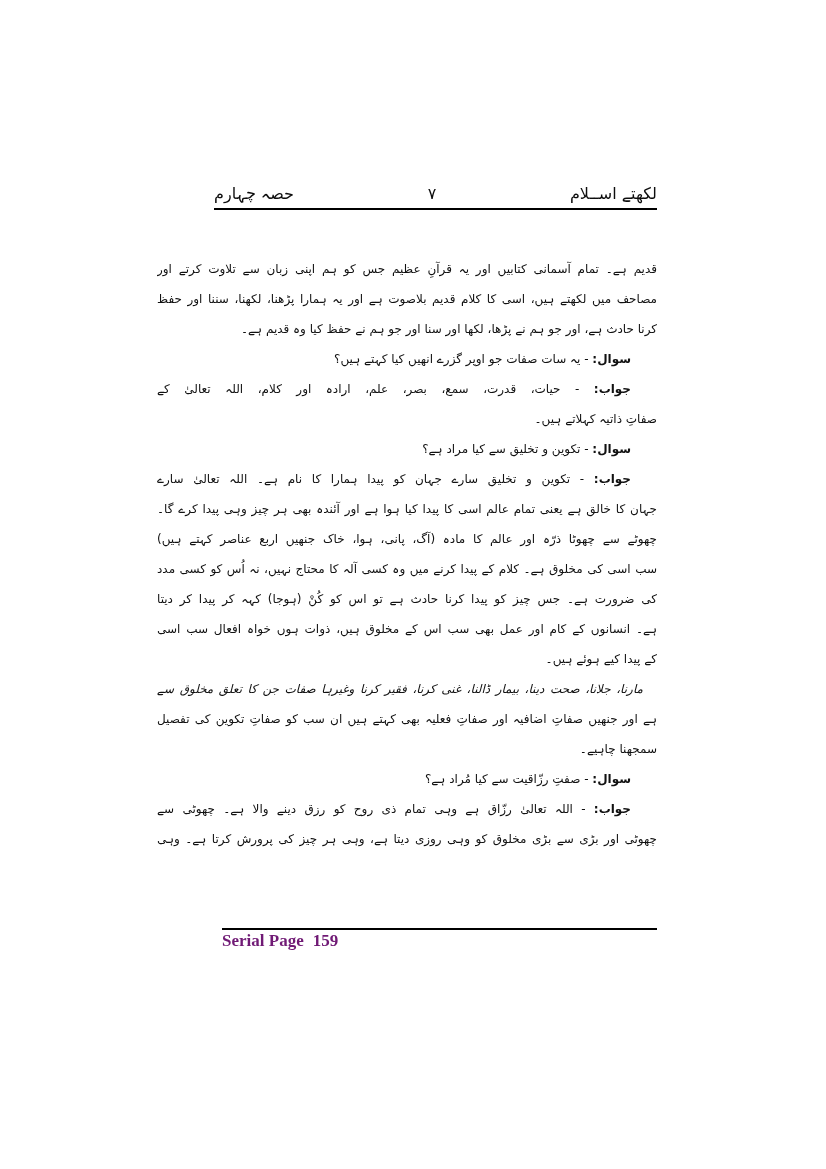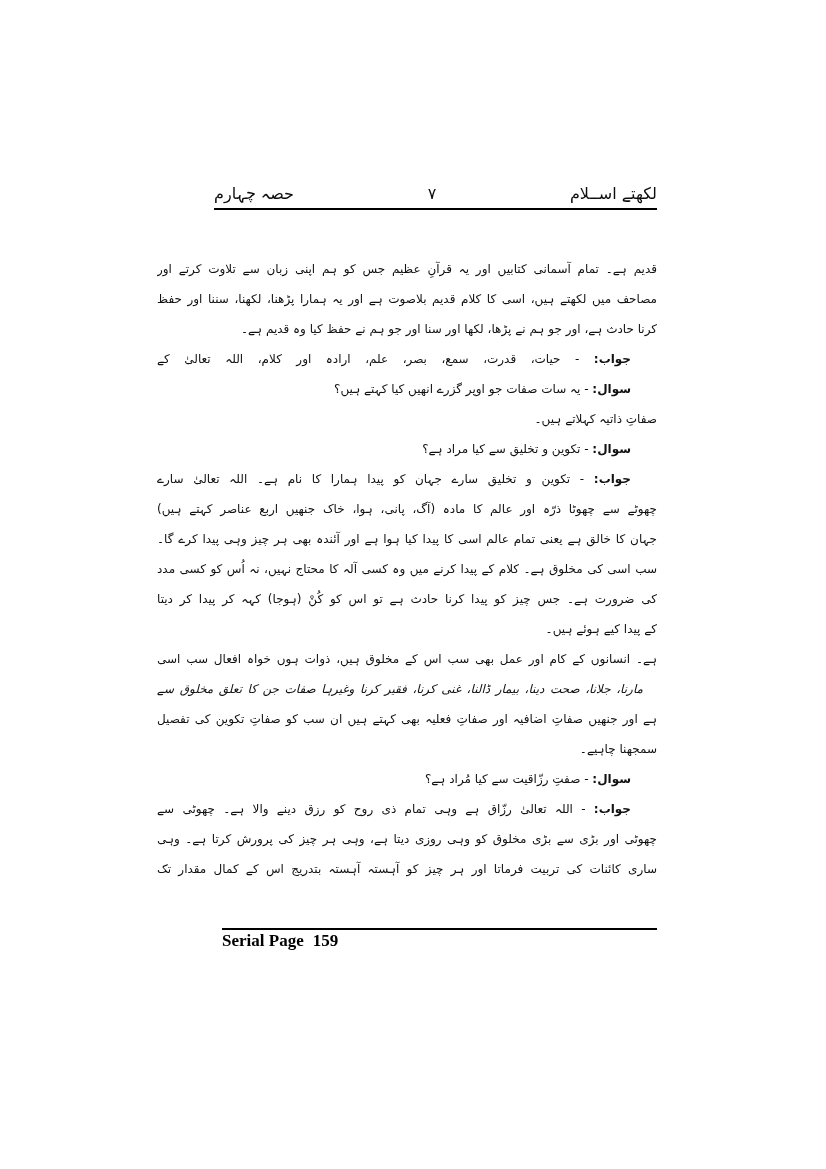--- a/index.html
+++ b/index.html
@@ -29,57 +29,56 @@
   }
   .ln.e,.ln.q{text-align:left;text-align-last:right;}
   .ind{padding-right:26px;}
   .ind2{padding-right:14px;font-style:italic;}
   .qa{font-weight:bold;}
 
   
   .frule{position:absolute;left:222px;top:928px;width:435px;border-top:2px solid #000;}
   .ftext{
     position:absolute;left:222px;top:931px;
-    font-family:"Liberation Serif",serif;font-size:17px;font-weight:bold;color:#000000;
+    font-family:"Liberation Serif",serif;font-size:17px;font-weight:bold;color:#701a75;
   }
   .ftext .num{margin-left:9px;}
 </style>
 </head>
 <body>
 
 <div class="page">
 
   <div class="hdr">
     <span>لکھتے اســلام</span>
     <span>۷</span>
     <span>حصہ چہارم</span>
   </div>
 
   <div class="bodytext">
     <div class="ln"><span>قدیم ہے۔ تمام آسمانی کتابیں اور یہ قرآنِ عظیم جس کو ہم اپنی زبان سے تلاوت کرتے اور</span></div>
     <div class="ln"><span>مصاحف میں لکھتے ہیں، اسی کا کلام قدیم بلاصوت ہے اور یہ ہمارا پڑھنا، لکھنا، سننا اور حفظ</span></div>
     <div class="ln e"><span>کرنا حادث ہے، اور جو ہم نے پڑھا، لکھا اور سنا اور جو ہم نے حفظ کیا وہ قدیم ہے۔</span></div>
+    <div class="ln q ind"><b class="qa">سوال:</b><span> - یہ سات صفات جو اوپر گزرے انھیں کیا کہتے ہیں؟</span></div>
     <div class="ln ind"><b class="qa">جواب:</b><span> - حیات، قدرت، سمع، بصر، علم، ارادہ اور کلام، اللہ تعالیٰ کے</span></div>
-    <div class="ln q ind"><b class="qa">سوال:</b><span> - یہ سات صفات جو اوپر گزرے انھیں کیا کہتے ہیں؟</span></div>
     <div class="ln e"><span>صفاتِ ذاتیہ کہلاتے ہیں۔</span></div>
     <div class="ln q ind"><b class="qa">سوال:</b><span> - تکوین و تخلیق سے کیا مراد ہے؟</span></div>
     <div class="ln ind"><b class="qa">جواب:</b><span> - تکوین و تخلیق سارے جہان کو پیدا ہمارا کا نام ہے۔ اللہ تعالیٰ سارے</span></div>
+    <div class="ln"><span>جہان کا خالق ہے یعنی تمام عالم اسی کا پیدا کیا ہوا ہے اور آئندہ بھی ہر چیز وہی پیدا کرے گا۔</span></div>
     <div class="ln"><span>چھوٹے سے چھوٹا ذرّہ اور عالم کا مادہ (آگ، پانی، ہوا، خاک جنھیں اربع عناصر کہتے ہیں)</span></div>
-    <div class="ln"><span>جہان کا خالق ہے یعنی تمام عالم اسی کا پیدا کیا ہوا ہے اور آئندہ بھی ہر چیز وہی پیدا کرے گا۔</span></div>
     <div class="ln"><span>سب اسی کی مخلوق ہے۔ کلام کے پیدا کرنے میں وہ کسی آلہ کا محتاج نہیں، نہ اُس کو کسی مدد</span></div>
     <div class="ln"><span>کی ضرورت ہے۔ جس چیز کو پیدا کرنا حادث ہے تو اس کو کُنْ (ہوجا) کہہ کر پیدا کر دیتا</span></div>
+    <div class="ln"><span>ہے۔ انسانوں کے کام اور عمل بھی سب اس کے مخلوق ہیں، ذوات ہوں خواہ افعال سب اسی</span></div>
     <div class="ln e"><span>کے پیدا کیے ہوئے ہیں۔</span></div>
-    <div class="ln"><span>ہے۔ انسانوں کے کام اور عمل بھی سب اس کے مخلوق ہیں، ذوات ہوں خواہ افعال سب اسی</span></div>
     <div class="ln ind2"><span>مارنا، جلانا، صحت دینا، بیمار ڈالنا، غنی کرنا، فقیر کرنا وغیرہا صفات جن کا تعلق مخلوق سے</span></div>
     <div class="ln"><span>ہے اور جنھیں صفاتِ اضافیہ اور صفاتِ فعلیہ بھی کہتے ہیں ان سب کو صفاتِ تکوین کی تفصیل</span></div>
     <div class="ln e"><span>سمجھنا چاہیے۔</span></div>
     <div class="ln q ind"><b class="qa">سوال:</b><span> - صفتِ رزّاقیت سے کیا مُراد ہے؟</span></div>
     <div class="ln ind"><b class="qa">جواب:</b><span> - اللہ تعالیٰ رزّاق ہے وہی تمام ذی روح کو رزق دینے والا ہے۔ چھوٹی سے</span></div>
     <div class="ln"><span>چھوٹی اور بڑی سے بڑی مخلوق کو وہی روزی دیتا ہے، وہی ہر چیز کی پرورش کرتا ہے۔ وہی</span></div>
-    <div class="ln"><span>ساری کائنات کی تربیت فرماتا اور ہر چیز کو آہستہ آہستہ بتدریج اس کے کمال مقدار تک</span></div>
   </div>
 
   <div class="frule"></div>
   <div class="ftext">
     <span>Serial Page</span><span class="num">159</span>
   </div>
 
 </div>
 
 </body></html>

